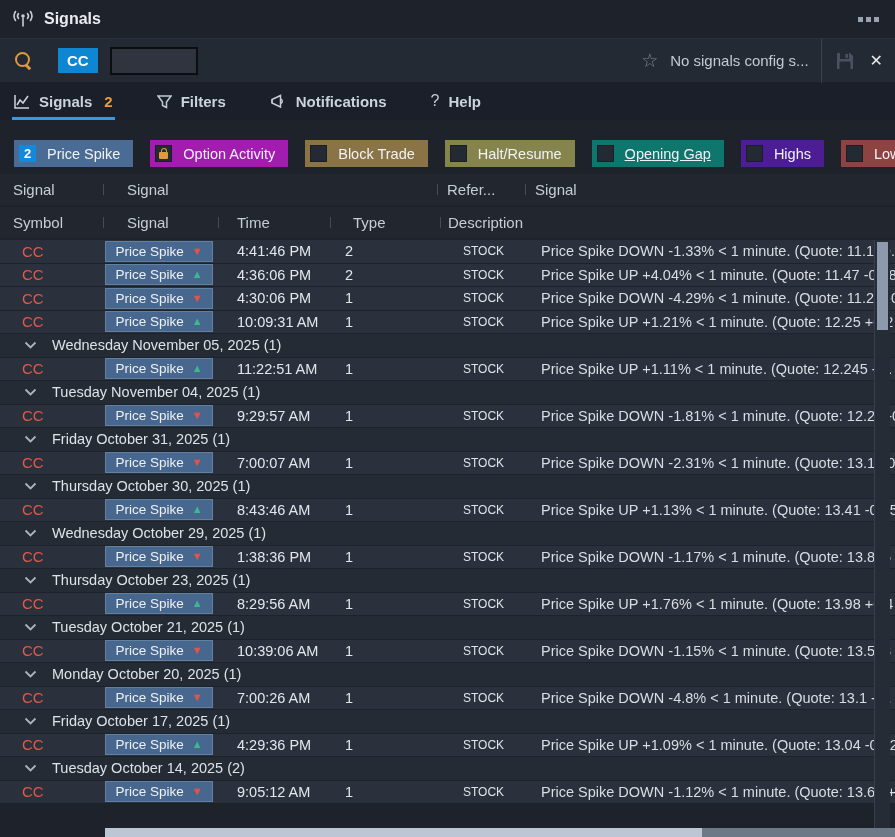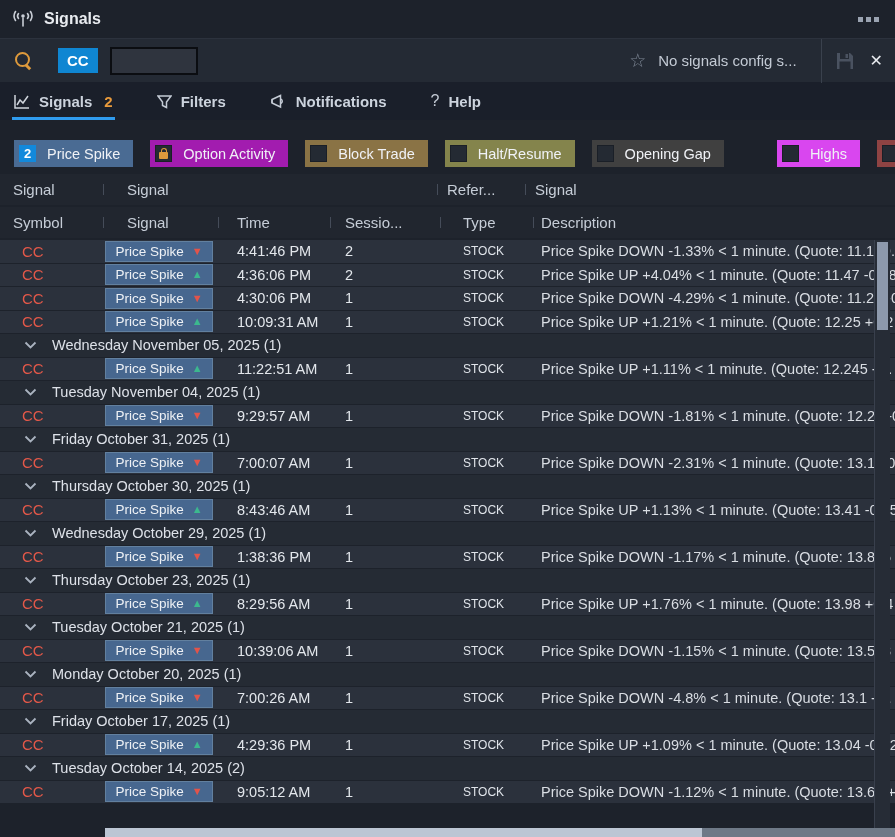--- a/index.html
+++ b/index.html
@@ -16,21 +16,21 @@
   .overflow-menu i { width:5px; height:5px; background:#9aa3b1; display:block; }
   
   .toolbar { height:44px; background:#242a34; display:flex; align-items:center; padding:0 0 0 12px; border-top:1px solid #2c323d; }
   .mag { position:relative; width:20px; height:20px; margin-left:2px; }
   .mag::before { content:""; position:absolute; left:1px; top:1px; width:11px; height:11px; border:2.5px solid #de9a3c; border-radius:50%; }
   .mag::after { content:""; position:absolute; left:13px; top:13px; width:6px; height:2.5px; background:#de9a3c; transform:rotate(45deg); transform-origin:0 0; }
   .sym-chip { margin-left:24px; background:#0f86d2; color:#fff; font-weight:bold; font-size:15px; padding:4px 9px; cursor:pointer; }
   .search-input { margin-left:12px; width:88px; height:28px; background:#2f343e; border:2px solid #0b0d11; color:#e3e7ec; font-size:14px; padding:0 6px; font-family:"Liberation Sans", sans-serif; outline:none; }
   .tb-right { margin-left:auto; display:flex; align-items:center; height:100%; }
   .star { font-size:19px; color:#7f8896; margin-right:12px; cursor:pointer; }
-  .config-label { font-size:15px; color:#c3cad4; margin-right:24px; }
+  .config-label { font-size:15px; color:#c3cad4; margin-right:12px; }
   .vdiv { width:1px; height:44px; background:#3a414d; }
   .save-btn { margin:0 14px; cursor:pointer; display:flex; }
   .close-btn { margin:0 12px 0 2px; color:#e8ebef; font-size:16px; cursor:pointer; }
   
   .tabbar { height:38px; background:#1a1f2a; display:flex; align-items:stretch; padding:0 12px; }
   .tab { position:relative; display:flex; align-items:center; gap:9px; margin-right:40px; font-size:15px; font-weight:bold; color:#ccd3dd; cursor:pointer; padding:0 2px; }
   .tab.active::after { content:""; position:absolute; left:0; right:0; bottom:0; height:3px; background:#2f9bee; }
   .tab .count { color:#e89a3c; margin-left:3px; }
   .tab svg { flex:0 0 auto; }
   
@@ -161,46 +161,45 @@
       <span>Option Activity</span>
     </div>
     <div class="chip" style="background: rgb(138, 115, 69);">
       <span class="lead dark"></span>
       <span>Block Trade</span>
     </div>
     <div class="chip" style="background: rgb(132, 132, 76);">
       <span class="lead dark"></span>
       <span>Halt/Resume</span>
     </div>
-    <div class="chip" style="background: #404040;">
+    <div class="chip" style="background: #0f766e; text-decoration: underline;">
       <span class="lead dark"></span>
       <span>Opening Gap</span>
     </div>
-    <div class="chip" style="background: #d946ef; margin-left: 36px;">
+    <div class="chip" style="background: #4c1d95;">
       <span class="lead dark"></span>
       <span>Highs</span>
     </div>
     <div class="chip" style="background: rgb(142, 67, 67);">
       <span class="lead dark"></span>
       <span>Lows</span>
     </div>
   </div>
 
   <div class="thead">
     <div class="h1">
       <div class="hcell" style="padding-left:13px">Signal</div>
       <div class="hcell" style="padding-left:24px">Signal</div>
       <div class="hcell" style="padding-left:10px">Refer...</div>
       <div class="hcell" style="padding-left:10px">Signal</div>
     </div>
     <div class="h2">
       <div class="hcell" style="padding-left:13px">Symbol</div>
       <div class="hcell" style="padding-left:24px">Signal</div>
       <div class="hcell" style="padding-left:19px">Time</div>
-      <div class="hcell" style="padding-left:15px">Sessio...</div>
       <div class="hcell" style="padding-left:23px">Type</div>
       <div class="hcell" style="padding-left:8px">Description</div>
     </div>
   </div>
 
   <div class="tbody">
 
   <div class="drow">
     <div class="c-symbol">CC</div>
     <div>

